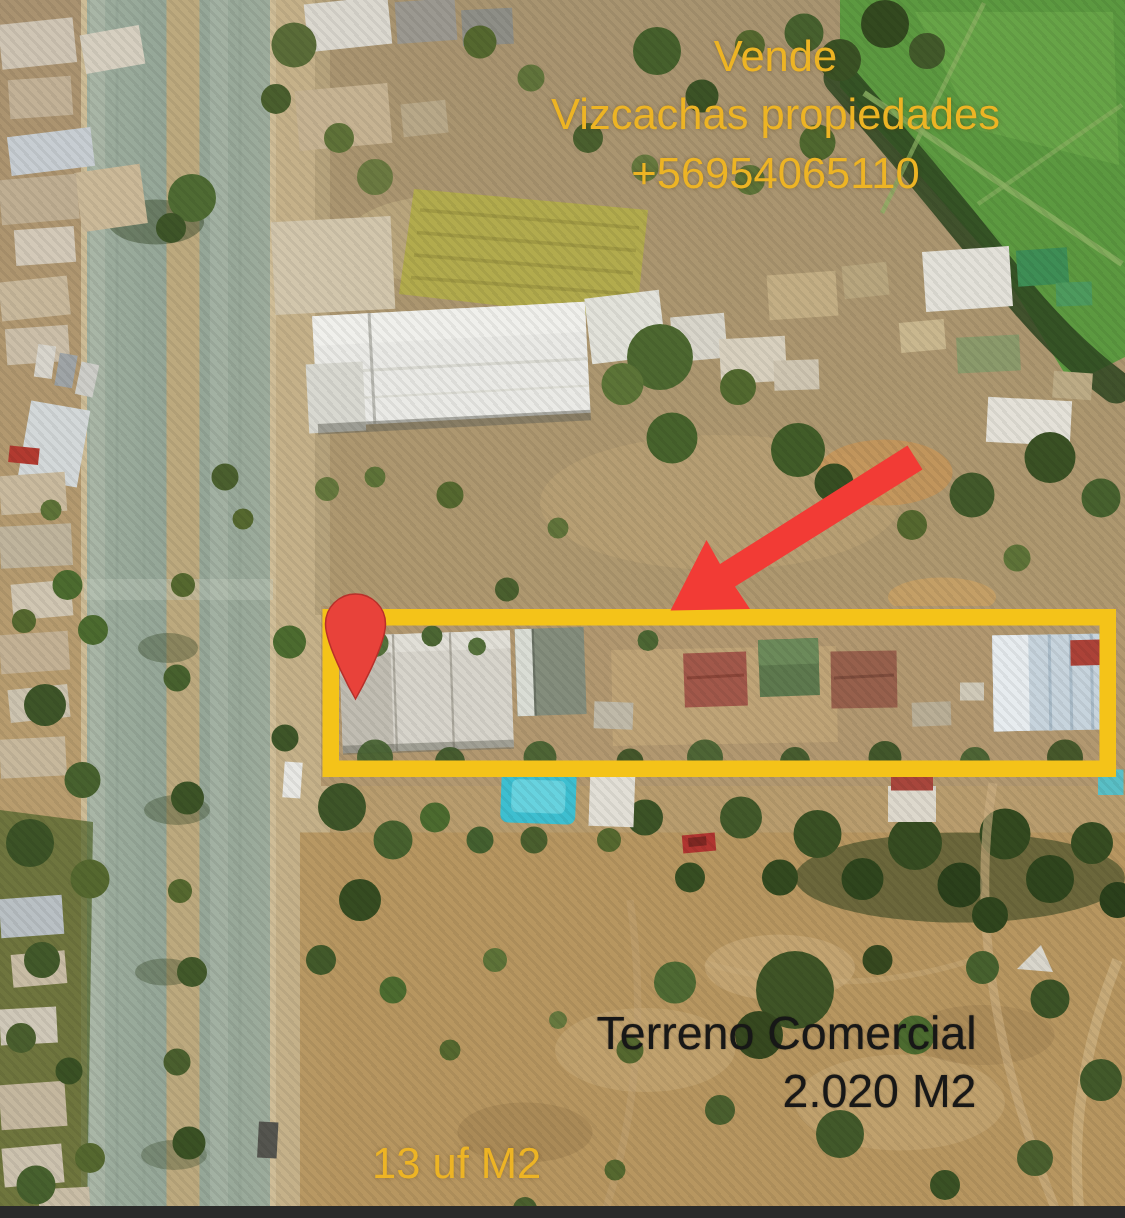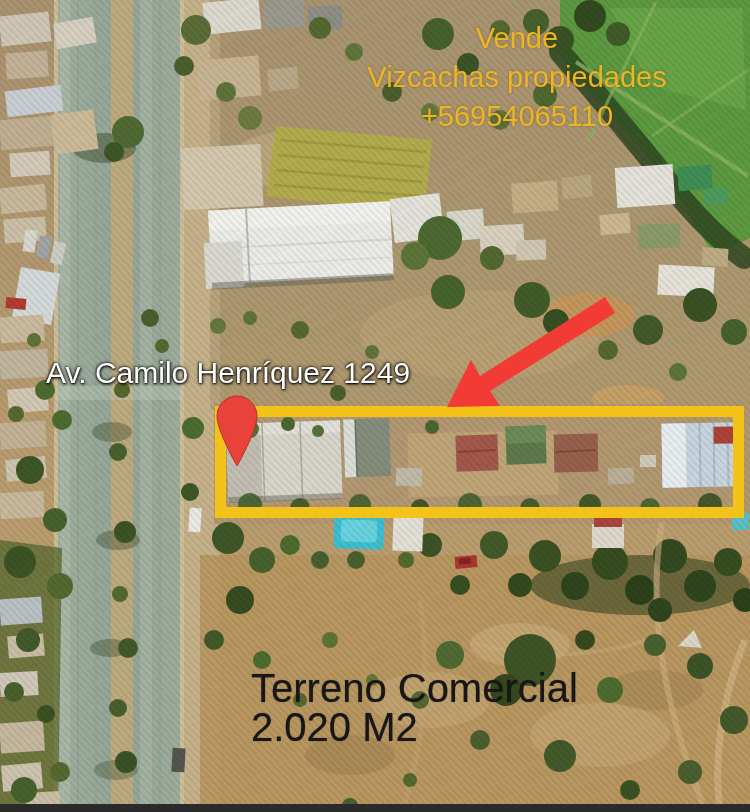--- a/index.html
+++ b/index.html
@@ -15,22 +15,22 @@
   .arrow-shape{fill:var(--arrow-red,#F23B35)}
   .pin-shape{fill:var(--marker-red,#E8423A);stroke:#b8302a;stroke-width:1}
   .banner{position:absolute;left:282px;top:19px;width:470px;text-align:center;
           font-size:29px;line-height:39px;font-weight:400;
           color:var(--accent-yellow,#EDB424);
           text-shadow:0 0 3px rgba(70,45,0,.35)}
   .address{position:absolute;left:46px;top:353px;font-size:30px;line-height:39px;
            color:var(--text-white,#fff);white-space:nowrap;
            text-shadow:0 1px 2px rgba(0,0,0,.85),1px 1px 3px rgba(0,0,0,.65),
                        -1px -1px 2px rgba(0,0,0,.45),0 0 4px rgba(0,0,0,.4)}
-  .listing{position:absolute;left:251px;top:669px;width:400px;text-align:left;
-           font-size:40px;line-height:39px;color:var(--text-black,#171717);
+  .listing{position:absolute;left:251px;top:669px;width:400px;text-align:right;
+           font-size:31px;line-height:39px;color:var(--text-black,#171717);
            text-shadow:0 0 1px rgba(0,0,0,.55)}
   .price{position:absolute;left:248px;top:757px;font-size:29px;line-height:39px;
          color:var(--accent-yellow,#EDB424);text-shadow:0 0 3px rgba(70,45,0,.3)}
 </style>
 </head>
 <body>
 
 <div class="stage">
 
   <svg class="bg" width="750" height="812" viewBox="0 0 750 812">
@@ -345,21 +345,21 @@
     <polygon class="arrow-shape" points="605,297 615,313 490,391 500,406 447,407 471,360 480,376"></polygon>
     <path class="pin-shape" d="M237,396 c-11,0 -20,9 -20,20 c0,15 20,50 20,50 c0,0 20,-35 20,-50 c0,-11 -9,-20 -20,-20 z"></path>
   </svg>
 
   <div class="banner">
     <div>Vende</div>
     <div>Vizcachas propiedades</div>
     <div>+56954065110</div>
   </div>
 
-  <div class="address">Av. Camilo Henríquez 1249</div>
 
   <div class="listing">
     <div>Terreno Comercial</div>
     <div>2.020 M2</div>
   </div>
 
+  <div class="price">13 uf M2</div>
 
 </div>
 
 </body></html>

